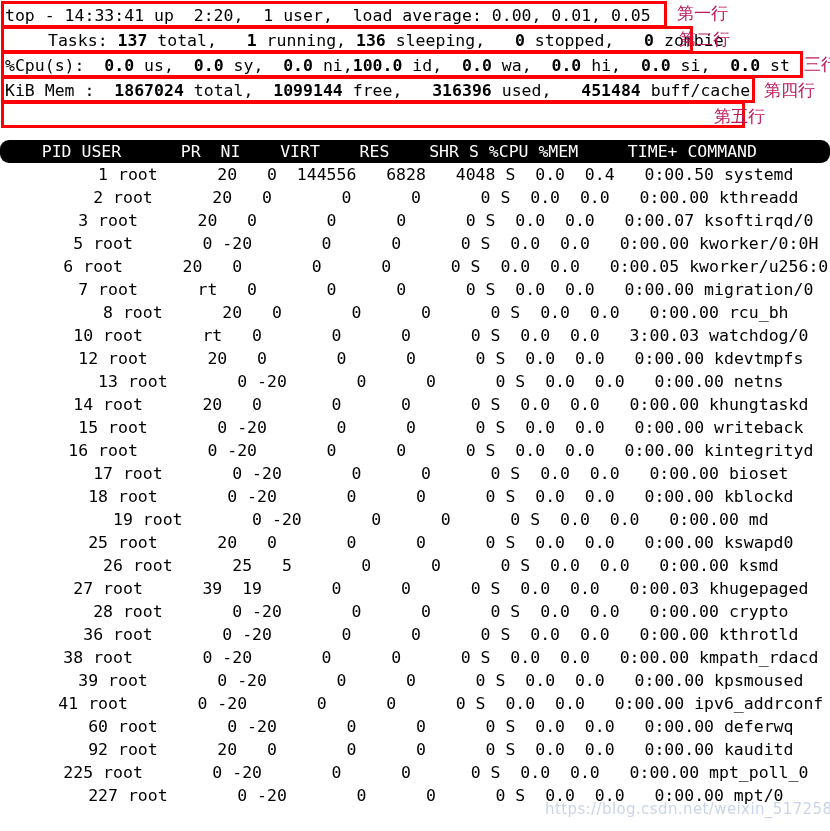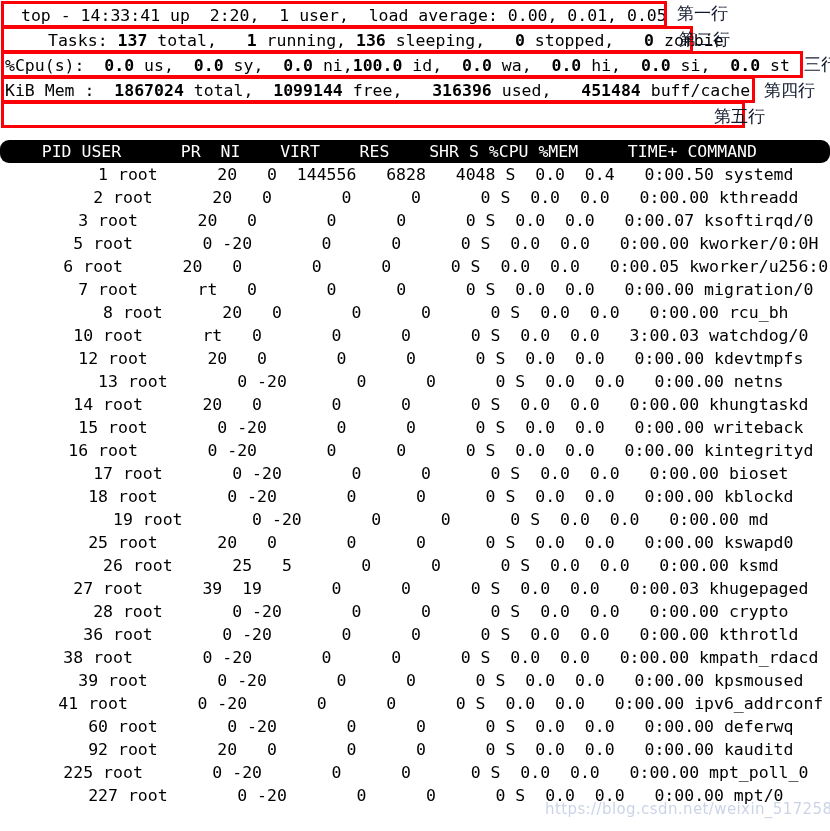--- a/index.html
+++ b/index.html
@@ -27,21 +27,21 @@
     position: absolute;
     left: 5px;
     white-space: pre;
     font-family: "DejaVu Sans Mono", monospace;
     font-size: 16.5px;
     line-height: 23px;
     letter-spacing: 0px;
     color: #000000;
   }
   .sum-line b { font-weight: bold; }
-  .l1 { top: 4px; padding-left: 16px; }
+  .l1 { top: 4px; }
   .l2 { top: 29px; padding-left: 43px; }
   .l3 { top: 54px; }
   .l4 { top: 79px; }
   .l5 { top: 104px; }
 
   
   .redbox {
     position: absolute;
     border: 3px solid #fb0007;
     box-sizing: border-box;
@@ -49,21 +49,21 @@
   }
   .rb1 { left: 1px;  top: 1px;   width: 666px; height: 27px; }
   .rb2 { left: 1px;  top: 26px;  width: 692px; height: 27px; }
   .rb3 { left: 1px;  top: 51px;  width: 802px; height: 27px; }
   .rb4 { left: 1px;  top: 76px;  width: 754px; height: 27px; }
   .rb5 { left: 1px;  top: 101px; width: 744px; height: 27px; }
 
   
   .cn {
     position: absolute;
-    color: #0f172a;
+    color: #be185d;
     font-family: "DejaVu Sans", sans-serif;
     font-size: 17px;
     line-height: 19px;
     white-space: nowrap;
   }
   .cn1 { left: 677px; top: 4px; }
   .cn2 { left: 679px; top: 30px; }
   .cn3 { left: 804px; top: 55px; }
   .cn4 { left: 764px; top: 81px; }
   .cn5 { left: 714px; top: 107px; }

